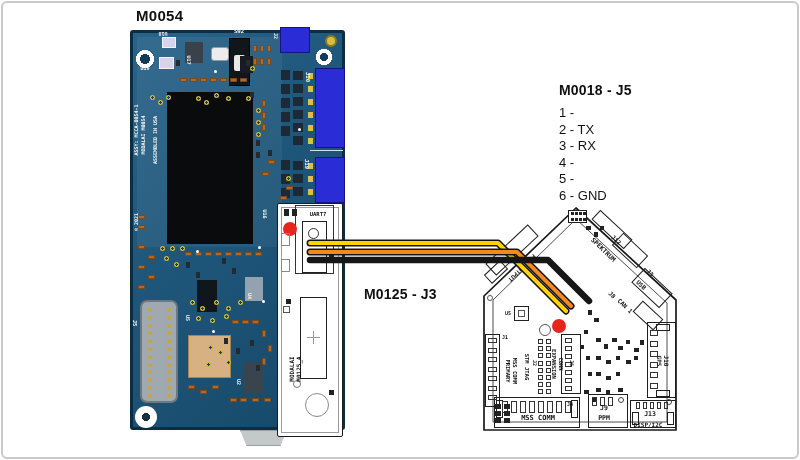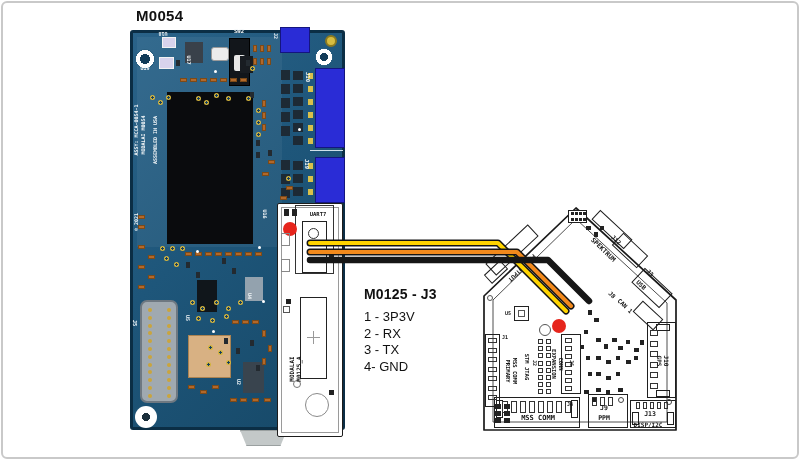--- a/index.html
+++ b/index.html
@@ -418,25 +418,30 @@
   <svg id="svg-wires" width="800" height="460" viewBox="0 0 800 460">
     <path d="M310 243 H498 L566 311" fill="none" stroke="#141414" stroke-width="7" stroke-linecap="round" stroke-linejoin="round"></path>
     <path d="M310 243 H498 L566 311" fill="none" stroke-width="4" stroke-linecap="round" stroke-linejoin="round" stroke="#ffd400"></path>
     <path d="M310 252 H517 L571 306" fill="none" stroke="#141414" stroke-width="7" stroke-linecap="round" stroke-linejoin="round"></path>
     <path d="M310 252 H517 L571 306" fill="none" stroke-width="4" stroke-linecap="round" stroke-linejoin="round" stroke="#f1891c"></path>
     <path d="M310 260 H548 L589 301" fill="none" stroke-width="6.5" stroke-linecap="round" stroke-linejoin="round" stroke="#161616"></path>
   </svg>
 
   <div class="title">M0054</div>
 
+  <div class="ann" style="left:559px;top:82px;">
+    <div class="h">M0018 - J5</div>
+    <div>
+        <div class="pin-line">1 -</div>
+        <div class="pin-line">2 - TX</div>
+        <div class="pin-line">3 - RX</div>
+        <div class="pin-line">4 -</div>
+        <div class="pin-line">5 -</div>
+        <div class="pin-line">6 - GND</div>
+      </div>
+  </div>
 
   <div class="ann" style="left:364px;top:286px;">
     <div class="h">M0125 - J3</div>
-    <div>
-        <div class="pin-line">1 - 3P3V</div>
-        <div class="pin-line">2 - RX</div>
-        <div class="pin-line">3 - TX</div>
-        <div class="pin-line">4- GND</div>
-      </div>
   </div>
 
   <div class="frame"></div>
 </div>
 
 </body></html>

